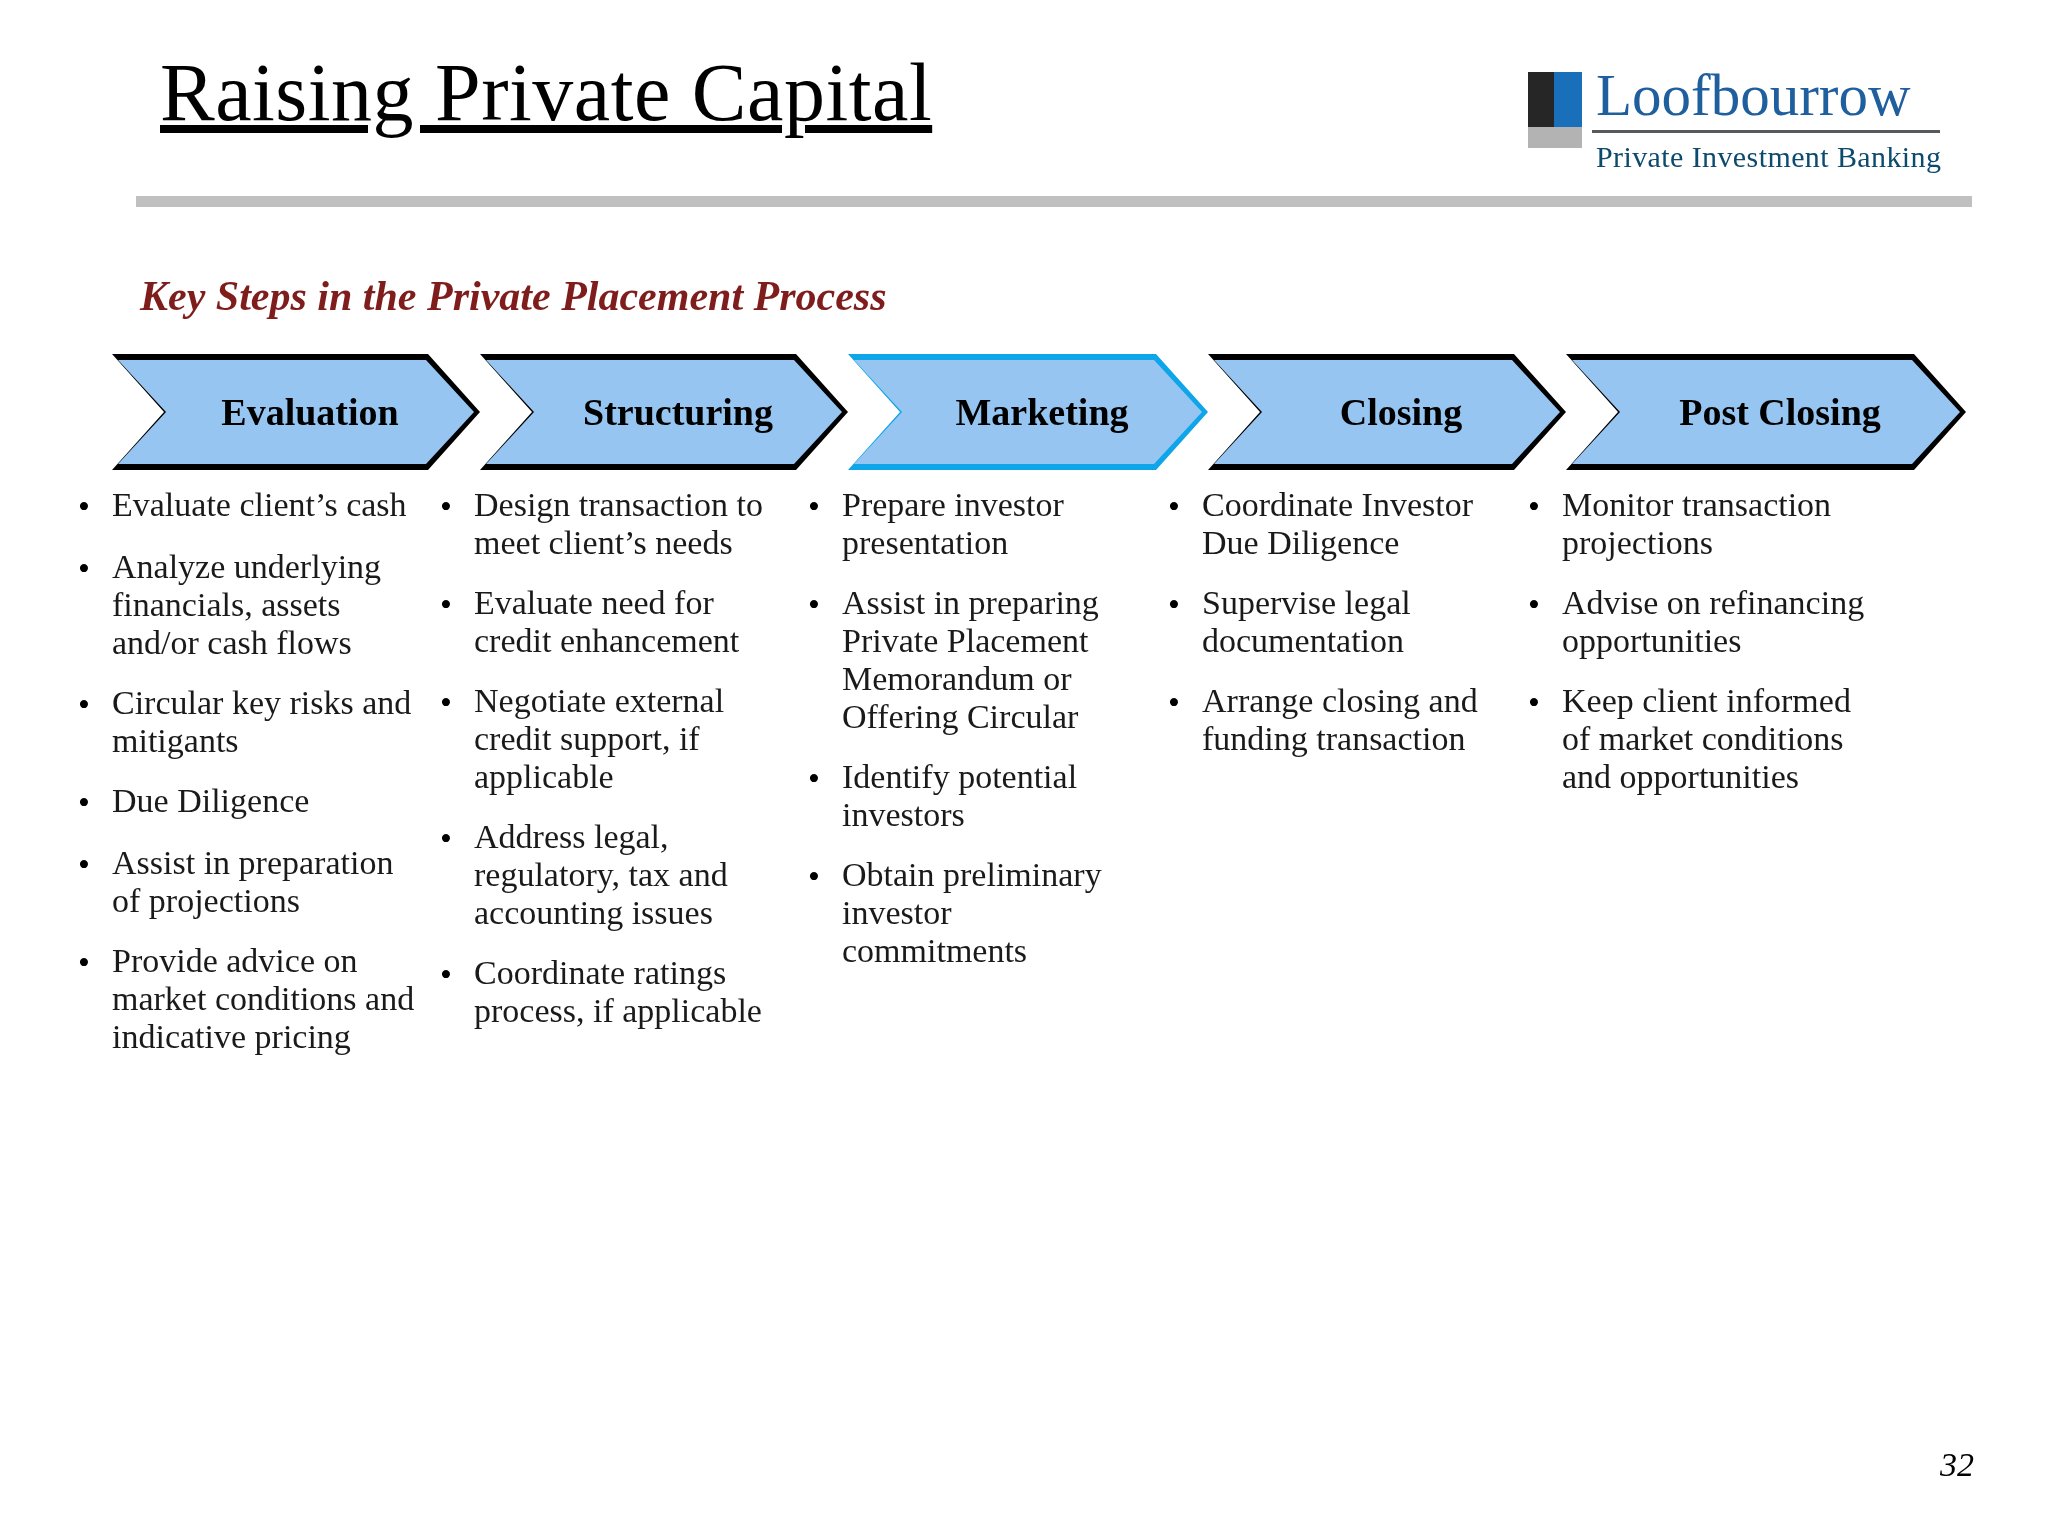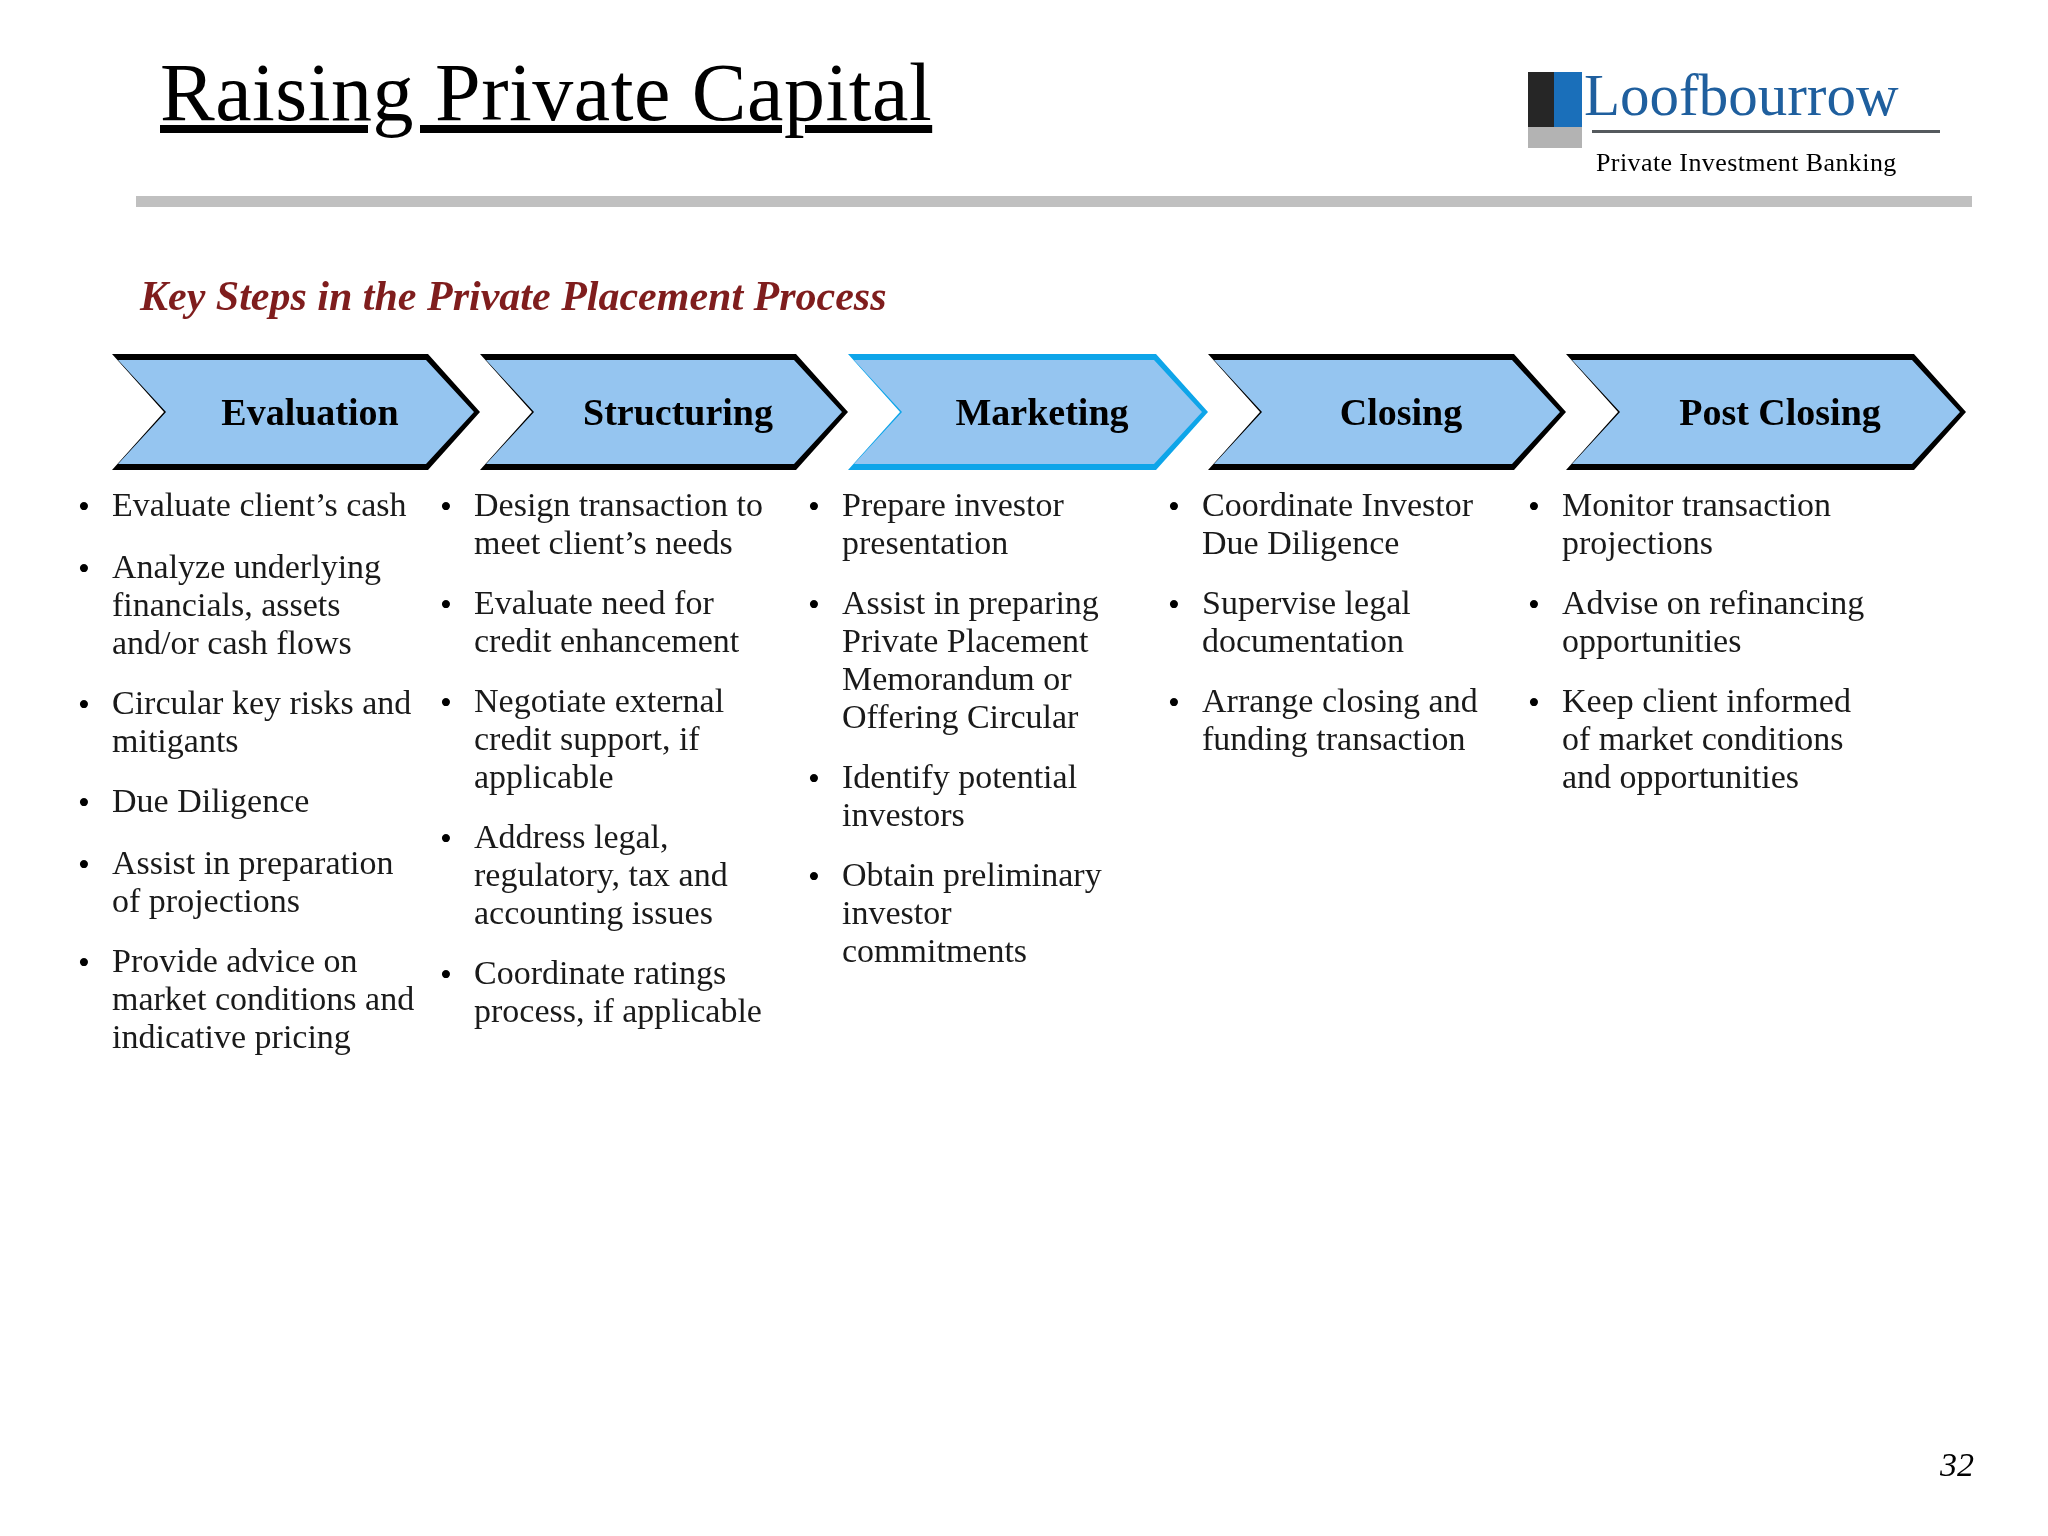--- a/index.html
+++ b/index.html
@@ -63,43 +63,43 @@
     width: 28px; height: 55px;
     background: #1a6fba;
   }
   #logo-mark .lm-gray {
     position: absolute; left: 0; top: 55px;
     width: 54px; height: 21px;
     background: #b3b3b3;
   }
   #logo-wordmark {
     position: absolute;
-    left: 56px;
+    left: 68px;
     top: -4px;
     font-size: 59px;
     line-height: 1.0;
     color: #1f5f9e;
     font-family: "Liberation Serif", "DejaVu Serif", serif;
     white-space: nowrap;
   }
   #logo-underline {
     position: absolute;
     left: 64px;
     top: 60px;
     width: 348px;
     height: 3px;
     background: #555a5e;
   }
   #logo-tagline {
     position: absolute;
     left: 68px;
-    top: 80px;
-    font-size: 26px;
+    top: 72px;
+    font-size: 30px;
     line-height: 1.0;
-    color: #000000;
+    color: #0c4a6e;
     font-family: "Liberation Serif", "DejaVu Serif", serif;
     letter-spacing: 0.4px;
     white-space: nowrap;
   }
 
   
   #section-subtitle {
     position: absolute;
     left: 140px;
     top: 272px;

